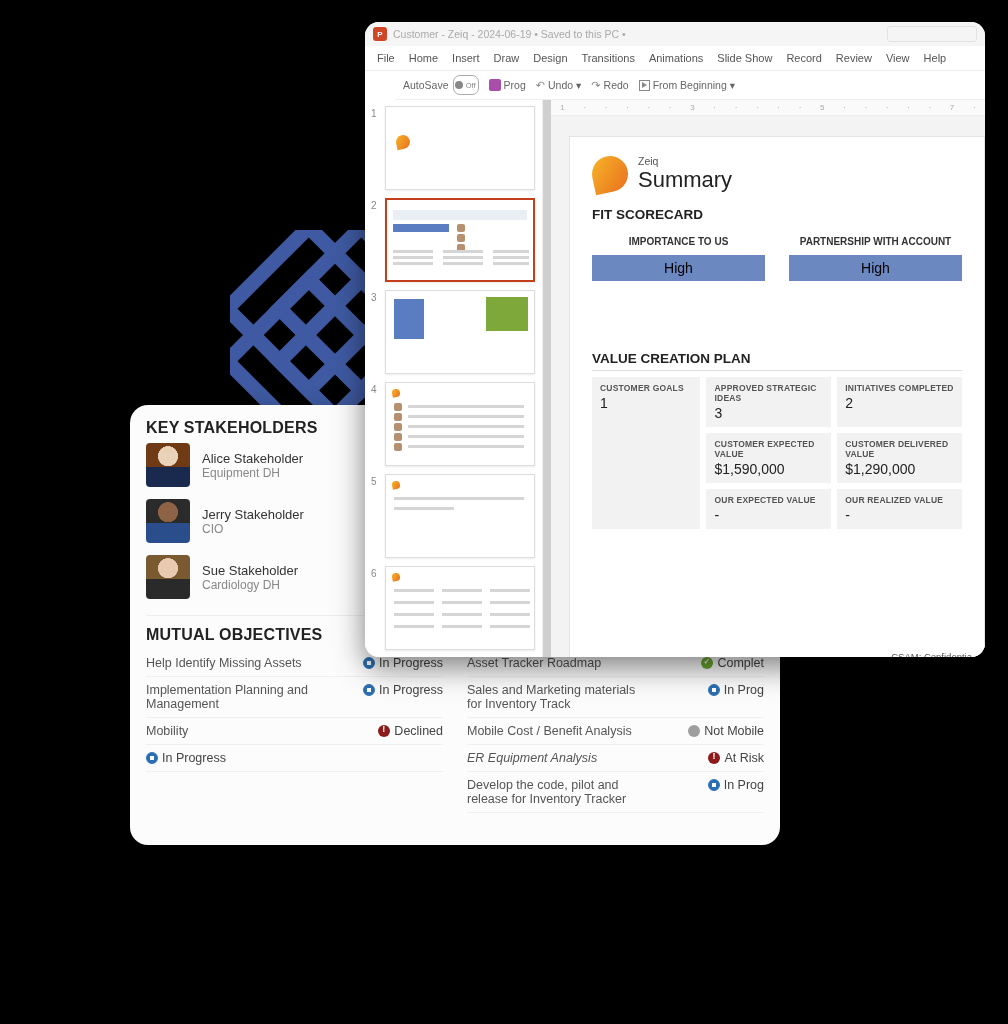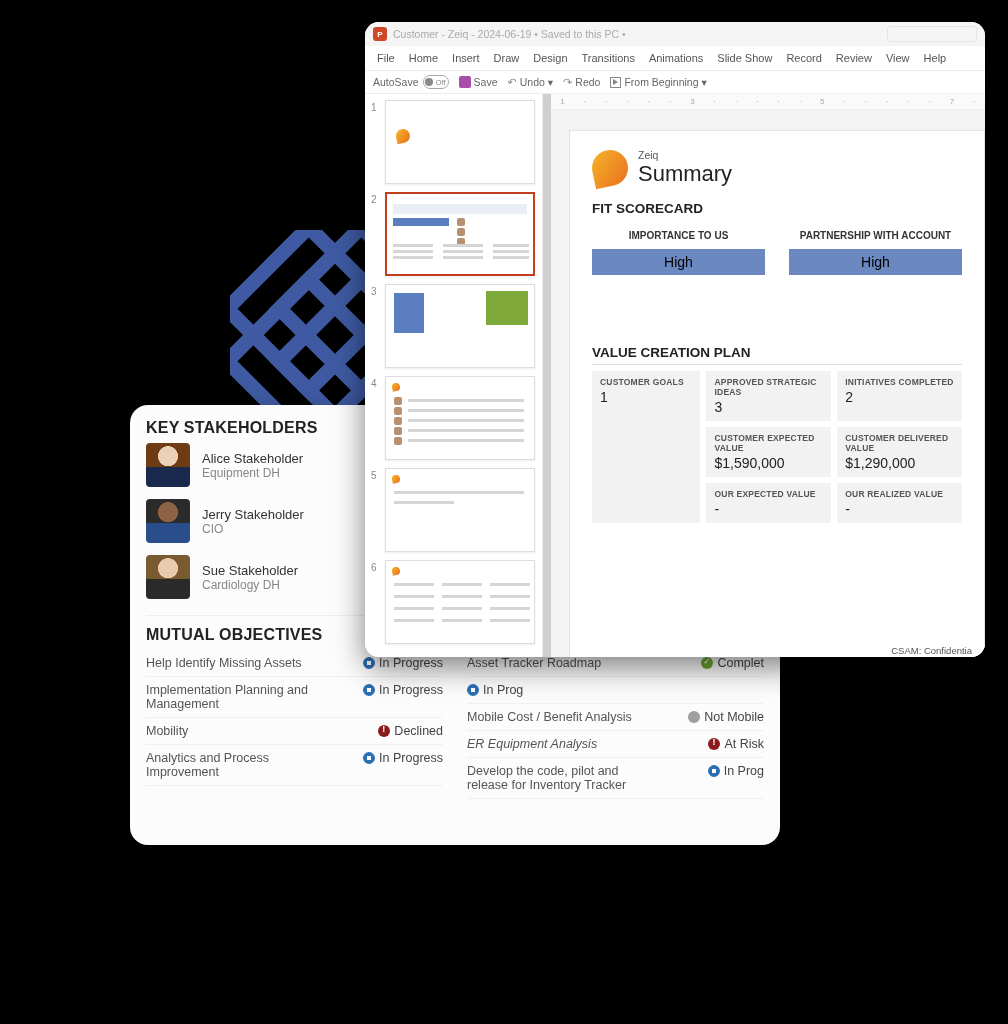--- a/index.html
+++ b/index.html
@@ -92,24 +92,24 @@
   }
   .pp-icon { width:14px; height:14px; background:#d04727; border-radius:3px; display:flex; align-items:center; justify-content:center; color:#fff; font-size:8px; font-weight:bold;}
   .ppt-search { margin-left:auto; width:90px; height:16px; border:1px solid #e3e3e3; border-radius:3px;}
   .ppt-tabs {
     display:flex; gap:14px; padding: 6px 12px 2px 12px; font-size:11px; color:#555;
     border-bottom:1px solid #eee;
   }
   .ppt-tabs span { cursor:pointer; padding-bottom:4px; }
   .ppt-toolbar {
     display:flex; gap:10px; align-items:center; padding:4px 8px; font-size:10.5px;
-    color:#666; border-bottom:1px solid #eee;
+    color:#666; border-bottom:1px solid #eee;margin-left:30px;
   }
   .autosave { display:flex; align-items:center; gap:4px;}
-  .toggle { width:26px;height:14px;border:1px solid #aaa;border-radius:7px; position:relative; font-size:7.5px; color:#888; display:flex; align-items:center; justify-content:flex-end; padding-right:2px;}
+  .toggle { width:26px;height:20px;border:1px solid #aaa;border-radius:7px; position:relative; font-size:7.5px; color:#888; display:flex; align-items:center; justify-content:flex-end; padding-right:2px;}
   .toggle::before{content:""; width:8px;height:8px;background:#888;border-radius:50%;position:absolute;left:1px;}
   .tb-btn{display:flex;align-items:center;gap:3px;}
   .save-ic{width:12px;height:12px;background:#a84da8;border-radius:2px;}
   .undo-ic,.redo-ic{font-size:11px;color:#888;}
   .beg-ic{width:11px;height:11px;border:1px solid #888;position:relative;}
   .beg-ic::after{content:"";position:absolute;left:2px;top:1px;border-left:5px solid #888;border-top:3px solid transparent;border-bottom:3px solid transparent;}
 
   .ppt-body { display:flex; height: calc(100% - 66px); }
   .thumbs {
     width: 178px; padding: 6px 6px; overflow-y:auto; background:#fff;
@@ -229,39 +229,39 @@
             </span>
           </div>
           <div class="line-row">
             <span style="max-width: 62%;">Mobility</span>
             <span class="status">
               <span class="dot dot-dec"></span>
               <span>Declined</span>
             </span>
           </div>
           <div class="line-row">
-            <span style="max-width: 62%;">Analytics and Process Improvement</span>
             <span class="status">
               <span class="dot dot-prog"></span>
               <span>In Progress</span>
             </span>
           </div>
         </div>
     </div>
     <div class="col">
       <div class="section-h">INITIATIVES</div>
       <div id="init-rows">
           <div class="line-row">
             <span style="max-width: 62%;">Asset Tracker Roadmap</span>
             <span class="status">
               <span class="dot dot-comp"></span>
               <span>Complet</span>
             </span>
           </div>
           <div class="line-row">
+            <span style="max-width: 62%;">Sales and Marketing materials for Inventory Track</span>
             <span class="status">
               <span class="dot dot-prog"></span>
               <span>In Prog</span>
             </span>
           </div>
           <div class="line-row">
             <span style="max-width: 62%;">Mobile Cost / Benefit Analysis</span>
             <span class="status">
               <span class="dot dot-na"></span>
               <span>Not Mobile</span>
@@ -308,21 +308,21 @@
     </div>
   <div class="ppt-toolbar">
     <span class="autosave">
       <span>AutoSave</span>
       <span class="toggle">
           <span>Off</span>
         </span>
     </span>
     <span class="tb-btn">
         <span class="save-ic"></span>
-        <span>Save</span>
+        <span>Prog</span>
       </span>
     <span class="tb-btn"><span class="undo-ic">↶</span><span>Undo</span> ▾</span>
     <span class="tb-btn">
         <span class="redo-ic">↷</span>
         <span>Redo</span>
       </span>
     <span class="tb-btn"><span class="beg-ic"></span><span>From Beginning</span> ▾</span>
   </div>
 
   <div class="ppt-body">

